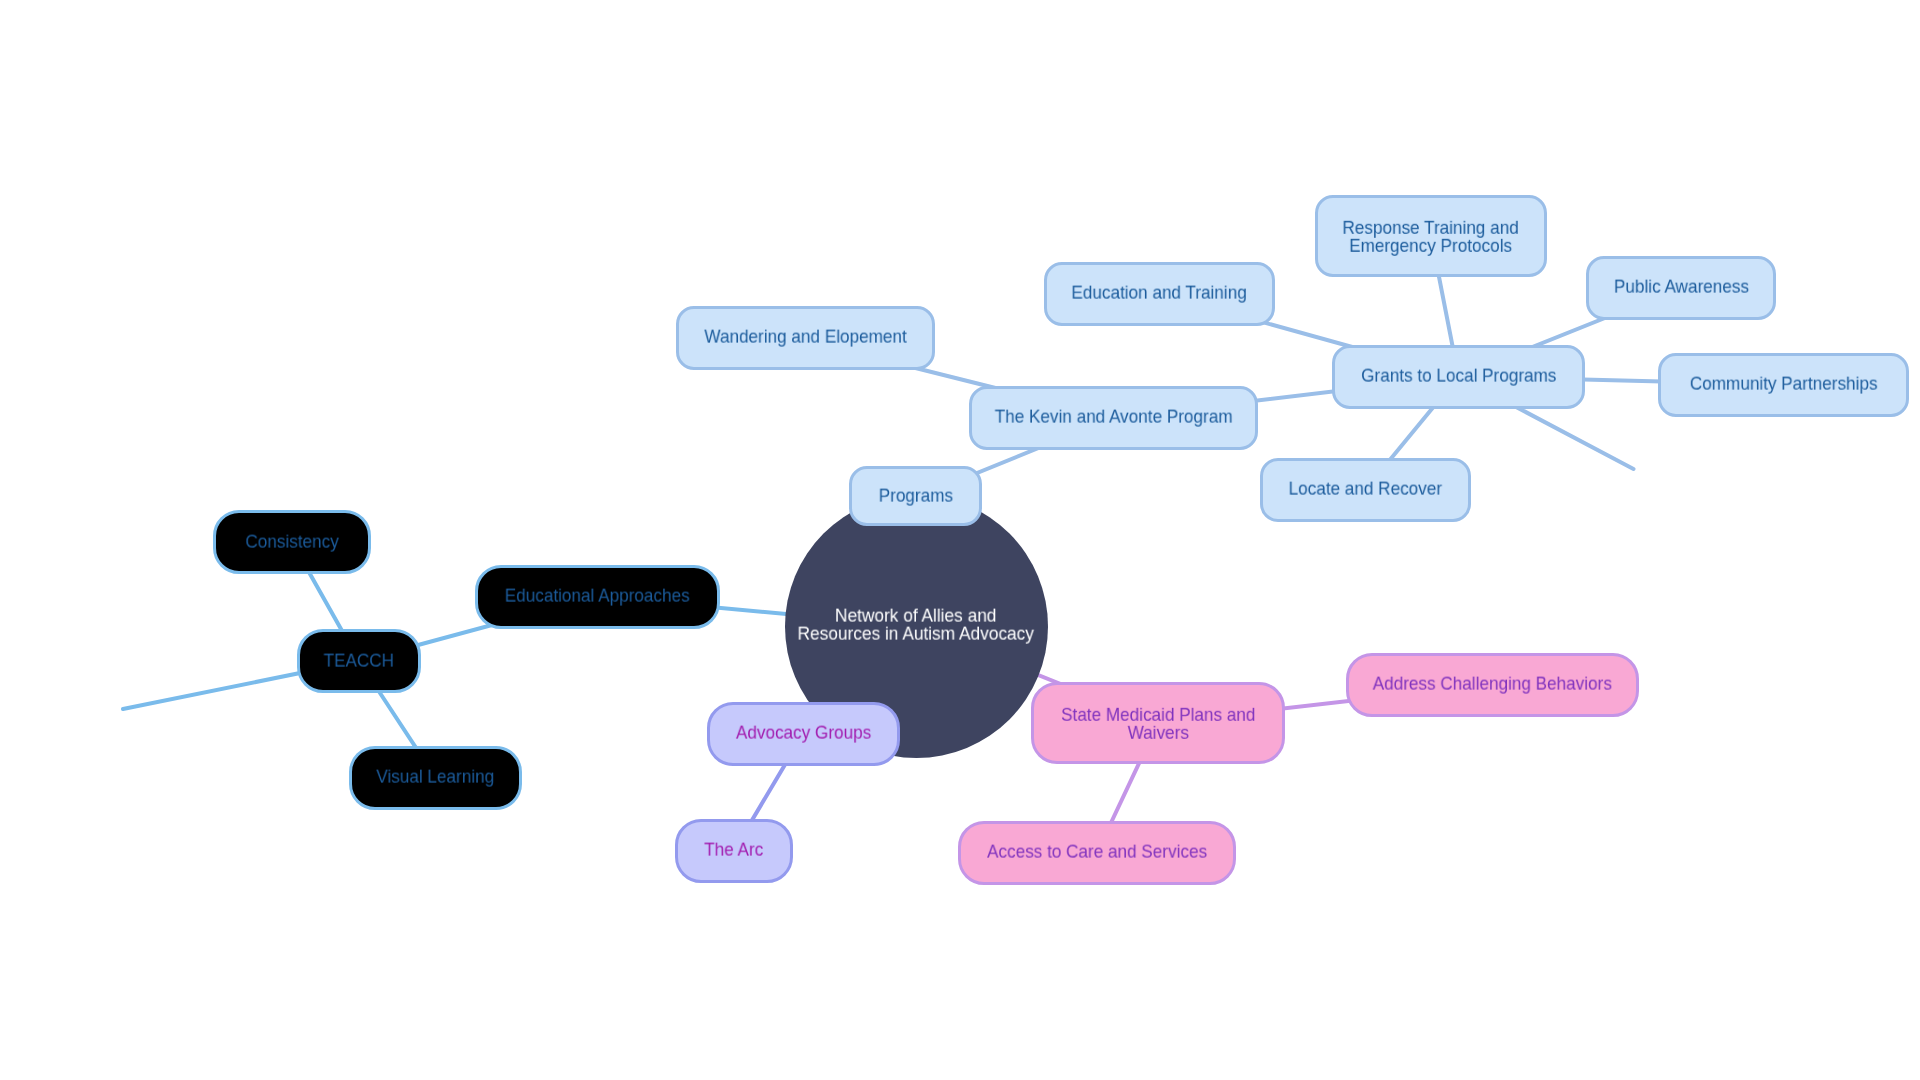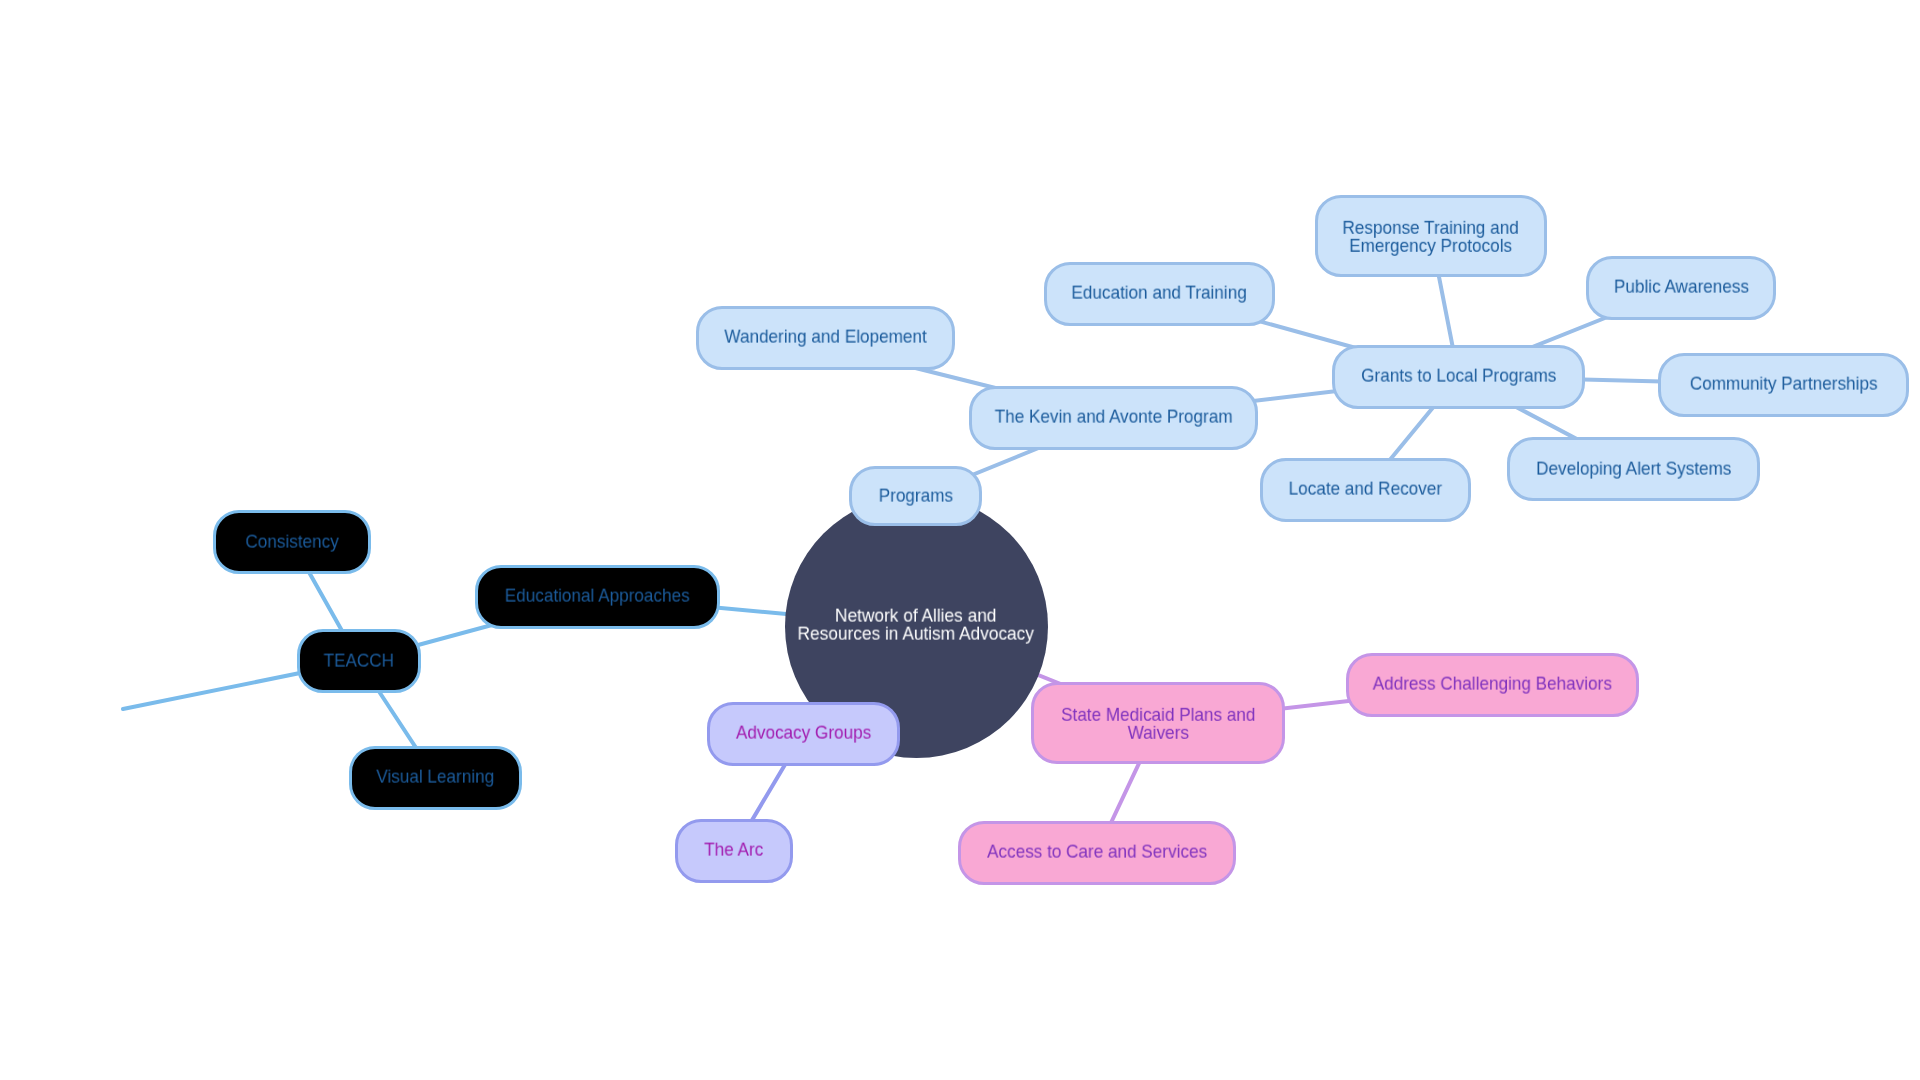--- a/index.html
+++ b/index.html
@@ -9,21 +9,21 @@
           -webkit-font-smoothing:antialiased;}
   #edge-layer{position:absolute;left:0;top:0;width:1920px;height:1080px;}
   .edge{fill:none;stroke-width:4;stroke-linecap:round;}
   .node{position:absolute;box-sizing:border-box;display:flex;align-items:center;justify-content:center;
         text-align:center;border-style:solid;border-width:3px;border-radius:26px;}
   .node .label{font-size:18.4px;line-height:18.3px;transform:scaleX(0.932) translateY(-0.4px);
                transform-origin:center;white-space:nowrap;}
   .node .label.multi{transform:scaleX(0.932) translateY(0.8px);}
   .ln{display:block;}
   .node .label,#root-node .label{will-change:transform;}
-  .n-pale  {background:#CCE3FA;border-color:#9ABEE8;color:#1C5C9C;}
+  .n-pale  {background:#CCE3FA;border-color:#9ABEE8;color:#1C5C9C;border-radius:18px;}
   .n-bright{background:#000000;border-color:#7ABBEB;color:#1C5C9C;}
   .n-peri  {background:#C6C9FC;border-color:#939AEE;color:#a21caf;}
   .n-pink  {background:#f9a8d4;border-color:#C495E7;color:#8033BE;align-items:center;}
   #root-node{position:absolute;border-radius:50%;background:#3E4460;display:flex;
              align-items:center;justify-content:center;text-align:center;}
   #root-node .label{color:#FFFFFF;font-size:18.4px;line-height:18.3px;
                     transform:scaleX(0.94) translateY(-1.4px);transform-origin:center;white-space:nowrap;}
 </style>
 </head>
 <body>
@@ -63,21 +63,21 @@
   <div class="node n-pale" style="left:849px;top:466px;width:133px;height:60px">
     <div class="label">
         <span class="ln">Programs</span>
       </div>
   </div>
   <div class="node n-pale" style="left:969px;top:385.5px;width:289px;height:64px">
     <div class="label">
         <span class="ln">The Kevin and Avonte Program</span>
       </div>
   </div>
-  <div class="node n-pale" style="left:696px;top:305.5px;width:259px;height:64px">
+  <div class="node n-pale" style="left:676px;top:305.5px;width:259px;height:64px">
     <div class="label">
         <span class="ln">Wandering and Elopement</span>
       </div>
   </div>
   <div class="node n-pale" style="left:1332px;top:344.5px;width:253px;height:64px">
     <div class="label">
         <span class="ln">Grants to Local Programs</span>
       </div>
   </div>
   <div class="node n-pale" style="left:1044px;top:261.5px;width:231px;height:64px">
@@ -92,25 +92,20 @@
       </div>
   </div>
   <div class="node n-pale" style="left:1586px;top:255.5px;width:190px;height:64px">
     <div class="label">
         <span class="ln">Public Awareness</span>
       </div>
   </div>
   <div class="node n-pale" style="left:1658px;top:352.5px;width:251px;height:64px">
     <div class="label">
         <span class="ln">Community Partnerships</span>
-      </div>
-  </div>
-  <div class="node n-pale" style="left:1507px;top:437px;width:253px;height:64px">
-    <div class="label">
-        <span class="ln">Developing Alert Systems</span>
       </div>
   </div>
   <div class="node n-pale" style="left:1260px;top:457.5px;width:211px;height:64px">
     <div class="label">
         <span class="ln">Locate and Recover</span>
       </div>
   </div>
   <div class="node n-bright" style="left:475px;top:564.5px;width:245px;height:64px">
     <div class="label">
         <span class="ln">Educational Approaches</span>

